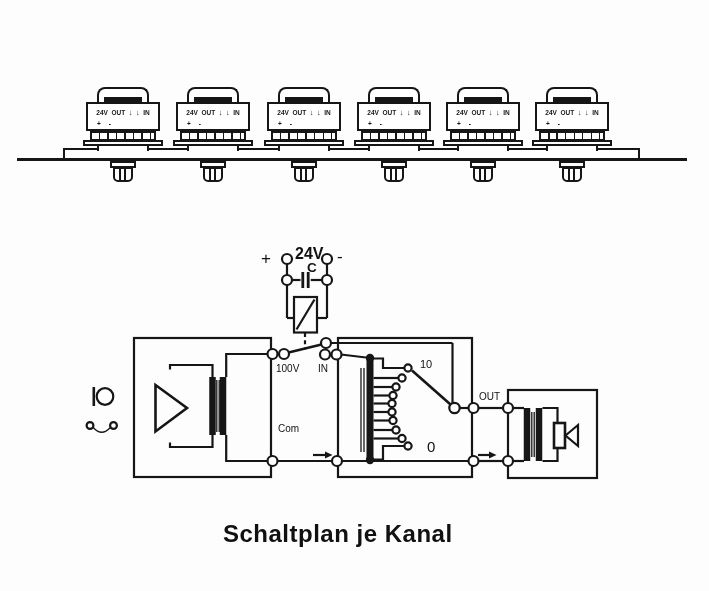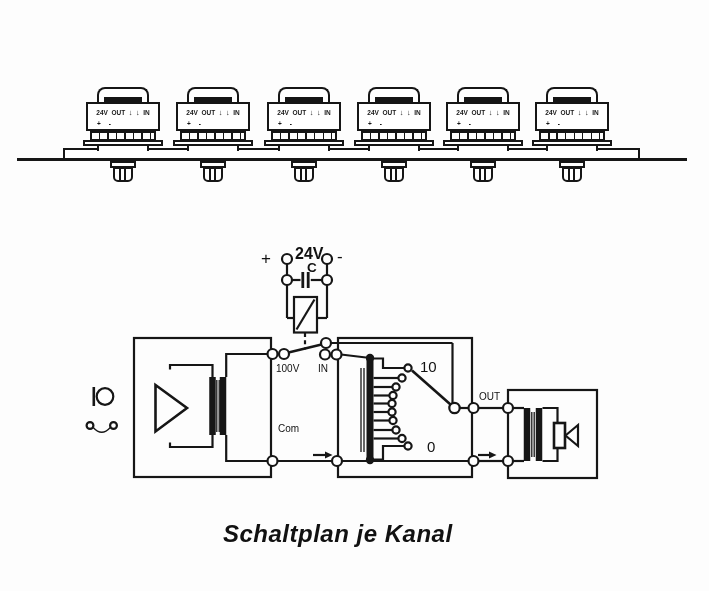--- a/index.html
+++ b/index.html
@@ -39,21 +39,21 @@
   svg.schem .bar{stroke-width:7px;}
   svg.schem .bar2{stroke-width:6.5px;}
   svg.schem .thin{stroke-width:1.3px;}
   svg.schem .med{stroke-width:2.6px;}
   svg.schem .cap{stroke-width:2.8px;}
   svg.schem .dash{stroke-dasharray:4 3.2;}
   svg.schem .ah{fill:#161616;stroke:none;}
 
   .lbl{position:absolute;font-size:10px;line-height:1;white-space:nowrap;color:#111;font-weight:400;}
   .big{font-size:17px;}
-  #page-title{position:absolute;left:223px;top:520px;font-size:24px;font-weight:700;letter-spacing:.5px;color:#111;font-style:italic;}
+  #page-title{position:absolute;left:223px;top:520px;font-size:24px;font-weight:700;letter-spacing:.5px;color:#111;}
 </style>
 </head>
 <body>
 
 <div id="stage">
 
   <div class="rail"></div>
   <div class="rail-line"></div>
 
   <div class="module" style="left:83px">
@@ -342,19 +342,19 @@
       <path d="M565.5,435.5 L578,425 L578,446 Z" stroke-width="2"></path>
     </g>
   </svg>
 
   <span class="lbl big" style="left:261px;top:250px">+</span>
   <span class="lbl" style="left:295px;top:246px;font-size:16px;font-weight:700">24V</span>
   <span class="lbl big" style="left:337px;top:248px">-</span>
   <span class="lbl" style="left:307px;top:261px;font-size:13.5px;font-weight:700">C</span>
   <span class="lbl" style="left:276px;top:364px">100V</span>
   <span class="lbl" style="left:318px;top:364px">IN</span>
-  <span class="lbl" style="left:420px;top:359px;font-size:15px">10</span>
+  <span class="lbl" style="left:420px;top:359px;font-size:11px">10</span>
   <span class="lbl" style="left:427px;top:439px;font-size:15px">0</span>
   <span class="lbl" style="left:479px;top:392px">OUT</span>
   <span class="lbl" style="left:278px;top:424px">Com</span>
 
   <div id="page-title">Schaltplan je Kanal</div>
 </div>
 
 </body></html>

